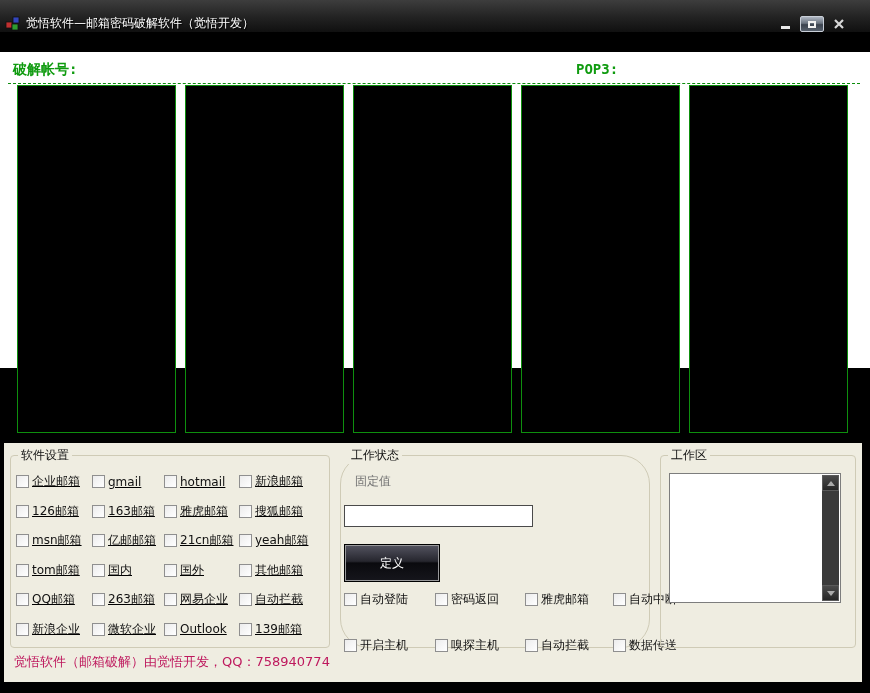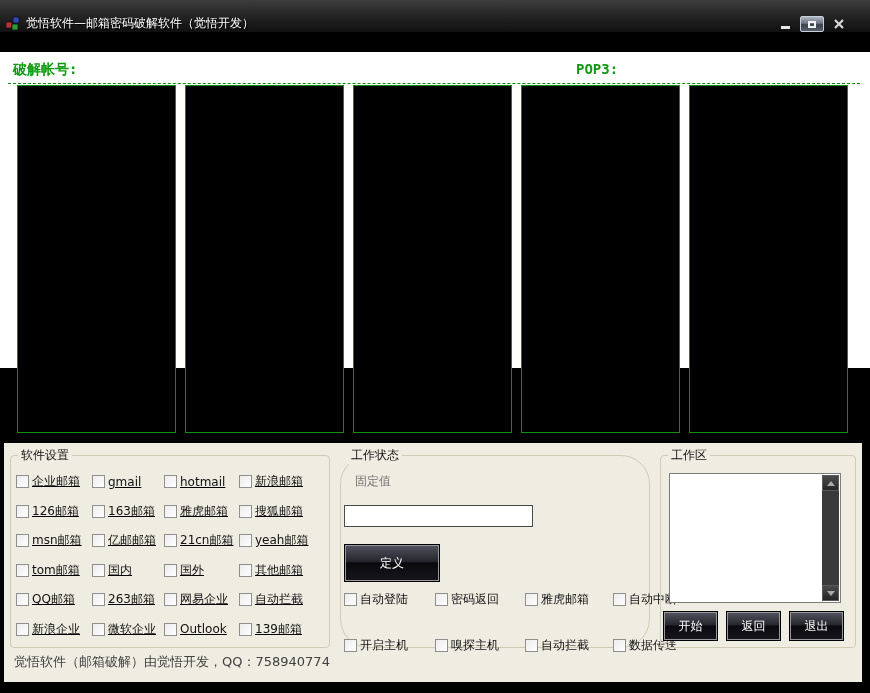--- a/index.html
+++ b/index.html
@@ -73,21 +73,21 @@
     display:flex; flex-direction:column; justify-content:space-between; }
   .scroll-btn { height:16px; background:linear-gradient(180deg,#4a4a4a,#262626);
     border:1px solid #5a5a5a; display:flex; align-items:center; justify-content:center; }
   .tri-up { width:0; height:0; border-left:4px solid transparent; border-right:4px solid transparent;
     border-bottom:5px solid #aaa; }
   .tri-down { width:0; height:0; border-left:4px solid transparent; border-right:4px solid transparent;
     border-top:5px solid #aaa; }
   .ws-buttons { position:absolute; left:3px; top:156px; display:flex; gap:10px; }
   .ws-btn { width:53px; height:28px; }
 
-  .footer-text { position:absolute; left:10px; top:210px; font-size:13px; color:#404040; }
+  .footer-text { position:absolute; left:10px; top:210px; font-size:13px; color:#be185d; }
 </style>
 </head>
 <body>
 
 <div class="window">
 
   <div class="titlebar">
     <svg class="app-icon" viewBox="0 0 16 16">
       <rect x="8" y="1" width="6" height="6" fill="#3345bb" stroke="#111" stroke-width="0.8"></rect>
       <rect x="1" y="6" width="6" height="6" fill="#c03030" stroke="#111" stroke-width="0.8"></rect>
@@ -305,23 +305,18 @@
       <div class="listbox">
         <div class="scrollbar">
           <div class="scroll-btn">
             <span class="tri-up"></span>
           </div>
           <div class="scroll-btn">
             <span class="tri-down"></span>
           </div>
         </div>
       </div>
-      <div class="ws-buttons">
-        <button class="btn-dark ws-btn">开始</button>
-        <button class="btn-dark ws-btn">返回</button>
-        <button class="btn-dark ws-btn">退出</button>
-      </div>
     </div>
 
     <div class="footer-text">觉悟软件（邮箱破解）由觉悟开发，QQ：758940774</div>
   </div>
 
 </div>
 
 </body></html>

